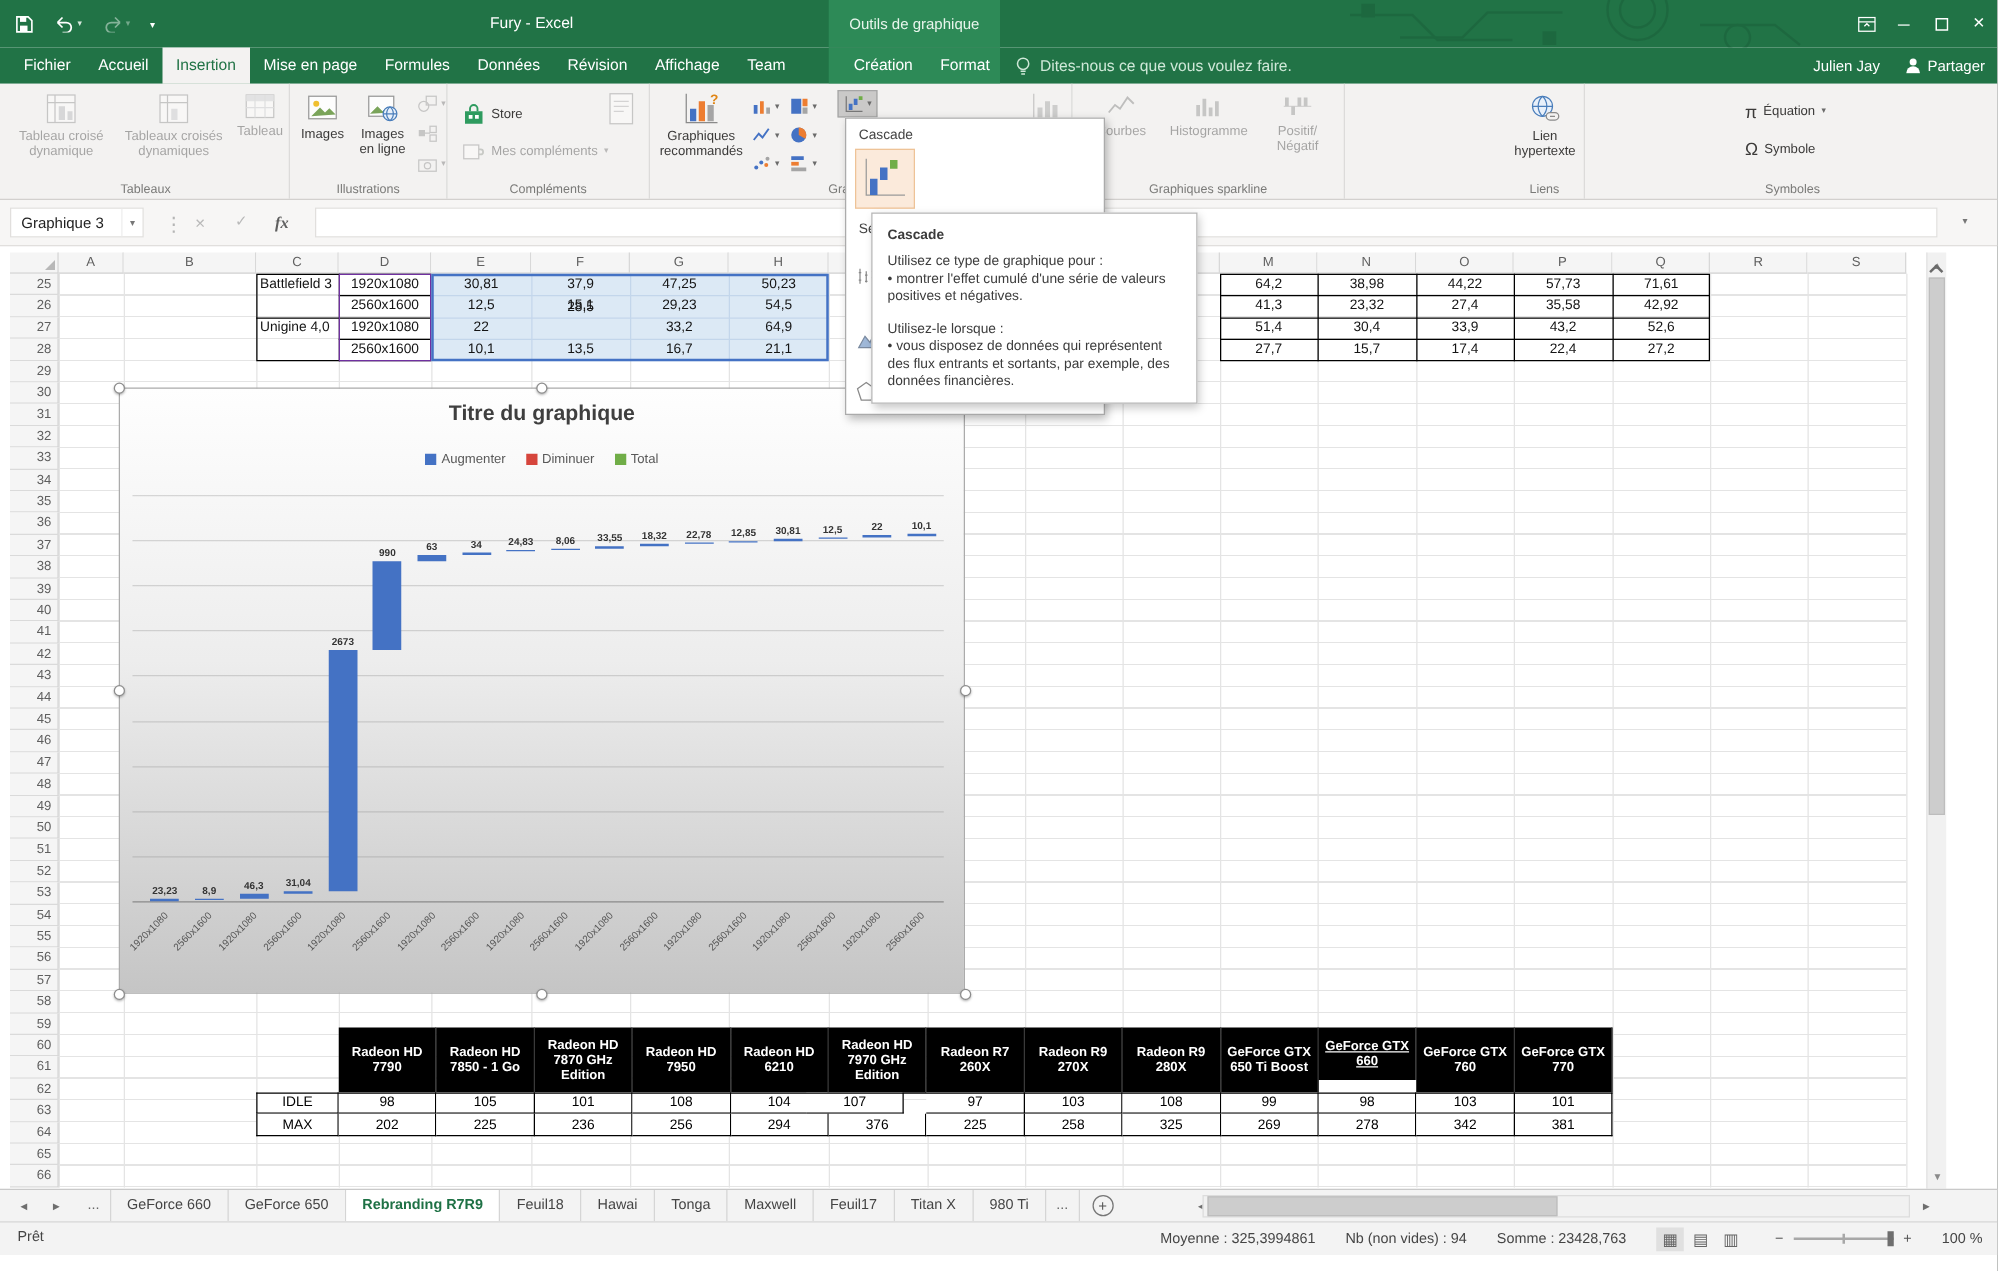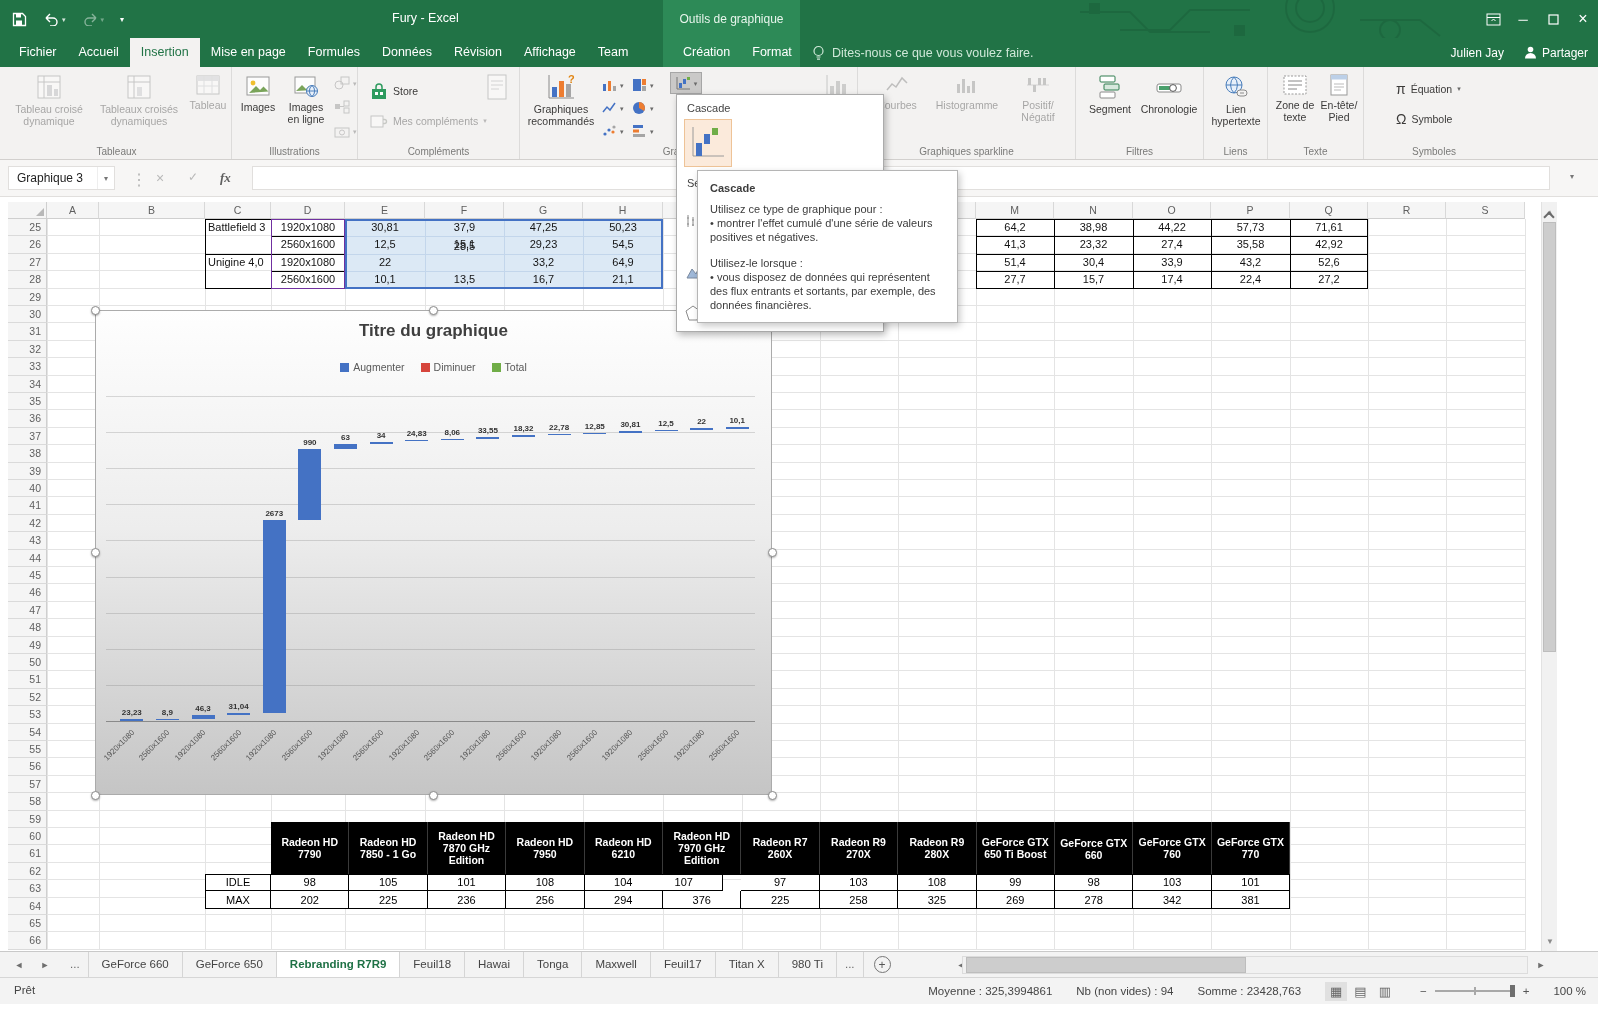--- a/index.html
+++ b/index.html
@@ -395,72 +395,34 @@
             <rect x="7" y="11" width="3" height="7" fill="#8a8a8a"></rect>
             <rect x="12" y="4" width="3" height="7" fill="#8a8a8a"></rect>
             <rect x="17" y="4" width="3" height="7" fill="#8a8a8a"></rect>
           </svg>
         <span class="blabel">Positif/</span>
         <span class="blabel" style="margin-top:-3px">Négatif</span>
       </div>
       <div class="glabel">Graphiques sparkline</div>
     </div>
 
-    <div class="rgroup" style="left:1076px;width:128px">
-      <div class="bigbtn" style="left:8px;width:52px">
-        <svg width="24" height="26">
-            <rect x="2" y="2" width="15" height="6" rx="1" fill="#fff" stroke="#2e7d4f"></rect>
-            <rect x="6" y="10" width="15" height="6" rx="1" fill="#d7e8dd" stroke="#2e7d4f"></rect>
-            <rect x="2" y="18" width="15" height="6" rx="1" fill="#fff" stroke="#8a8a8a"></rect>
-          </svg>
-        <span class="blabel">Segment</span>
-      </div>
-      <div class="bigbtn" style="left:62px;width:62px">
-        <svg width="26" height="26">
-            <rect x="1" y="10" width="24" height="8" rx="2" fill="#fff" stroke="#8a8a8a"></rect>
-            <rect x="3" y="12" width="11" height="4" fill="#4aa06c"></rect>
-            <circle cx="17" cy="14" r="3.4" fill="#fff" stroke="#555"></circle>
-          </svg>
-        <span class="blabel">Chronologie</span>
-      </div>
-      <div class="glabel">Filtres</div>
-    </div>
 
     <div class="rgroup" style="left:1204px;width:64px">
       <div class="bigbtn" style="left:4px;width:56px">
         <svg width="26" height="26">
             <circle cx="11" cy="11" r="8" fill="#e8f0fa" stroke="#4a7ebb"></circle>
             <path d="M3 11h16M11 3a11 11 0 0 1 0 16M11 3a11 11 0 0 0 0 16" stroke="#4a7ebb" fill="none"></path>
             <rect x="14" y="16" width="10" height="6" rx="3" fill="#f3f2f1" stroke="#8a8a8a"></rect>
             <path d="M17 19h4" stroke="#8a8a8a"></path>
           </svg>
         <span class="blabel" style="width:54px">Lien hypertexte</span>
       </div>
       <div class="glabel">Liens</div>
     </div>
 
-    <div class="rgroup" style="left:1268px;width:96px">
-      <div class="bigbtn" style="left:6px;width:42px">
-        <svg width="24" height="22">
-            <rect x="1" y="2" width="22" height="18" fill="#fff" stroke="#999" stroke-dasharray="2 1.5"></rect>
-            <path d="M5 7h14M5 11h14M5 15h9" stroke="#888"></path>
-          </svg>
-        <span class="blabel" style="width:42px">Zone de texte</span>
-      </div>
-      <div class="bigbtn" style="left:50px;width:42px">
-        <svg width="22" height="22">
-            <rect x="3" y="1" width="16" height="20" fill="#fff" stroke="#999"></rect>
-            <rect x="3" y="1" width="16" height="4.5" fill="#bcd0e8"></rect>
-            <path d="M6 10h10M6 13h10M6 16h7" stroke="#bbb"></path>
-          </svg>
-        <span class="blabel">En-tête/</span>
-        <span class="blabel" style="margin-top:-3px">Pied</span>
-      </div>
-      <div class="glabel">Texte</div>
-    </div>
 
     <div class="rgroup" style="left:1364px;width:140px;border-right:none">
       <div class="medbtn" style="left:28px;top:10px">
         <span style="font-size:14px;color:#3b3a39">π</span>
         <span>Équation</span>
         <span class="caret">▾</span>
       </div>
       <div class="medbtn" style="left:28px;top:40px">
         <span style="font-size:14px;color:#3b3a39">Ω</span>
         <span>Symbole</span>
@@ -644,21 +606,21 @@
         <div class="gh" style="left: 271px; top: 822px; width: 78.4px; height: 52px;">Radeon HD 7790</div>
         <div class="gh" style="left: 349.4px; top: 822px; width: 78.4px; height: 52px;">Radeon HD 7850 - 1 Go</div>
         <div class="gh" style="left: 427.8px; top: 822px; width: 78.4px; height: 52px;">Radeon HD 7870 GHz Edition</div>
         <div class="gh" style="left: 506.2px; top: 822px; width: 78.4px; height: 52px;">Radeon HD 7950</div>
         <div class="gh" style="left: 584.6px; top: 822px; width: 78.4px; height: 52px;">Radeon HD 6210</div>
         <div class="gh" style="left: 663px; top: 822px; width: 78.4px; height: 52px;">Radeon HD 7970 GHz Edition</div>
         <div class="gh" style="left: 741.4px; top: 822px; width: 78.4px; height: 52px;">Radeon R7 260X</div>
         <div class="gh" style="left: 819.8px; top: 822px; width: 78.4px; height: 52px;">Radeon R9 270X</div>
         <div class="gh" style="left: 898.2px; top: 822px; width: 78.4px; height: 52px;">Radeon R9 280X</div>
         <div class="gh" style="left: 976.6px; top: 822px; width: 78.4px; height: 52px;">GeForce GTX 650 Ti Boost</div>
-        <div class="gh" style="left: 1055px; top: 822px; width: 78.4px; height: 53px;">GeForce GTX 660</div>
+        <div class="gh" style="left: 1055px; top: 822px; width: 78.4px; height: 42px; text-decoration: underline;">GeForce GTX 660</div>
         <div class="gh" style="left: 1133.4px; top: 822px; width: 78.4px; height: 52px;">GeForce GTX 760</div>
         <div class="gh" style="left: 1211.8px; top: 822px; width: 78.4px; height: 52px;">GeForce GTX 770</div>
         <div class="gc" style="left: 205px; top: 874px; width: 66px; height: 17.4px; border-left: 1px solid rgb(0, 0, 0);">IDLE</div>
         <div class="gc" style="left: 271px; top: 874px; width: 78.4px; height: 17.4px;">98</div>
         <div class="gc" style="left: 349.4px; top: 874px; width: 78.4px; height: 17.4px;">105</div>
         <div class="gc" style="left: 427.8px; top: 874px; width: 78.4px; height: 17.4px;">101</div>
         <div class="gc" style="left: 506.2px; top: 874px; width: 78.4px; height: 17.4px;">108</div>
         <div class="gc" style="left: 584.6px; top: 874px; width: 78.4px; height: 17.4px;">104</div>
         <div class="gc" style="left: 645px; top: 874px; width: 78.4px; height: 17.4px;">107</div>
         <div class="gc" style="left: 741.4px; top: 874px; width: 78.4px; height: 17.4px;">97</div>

